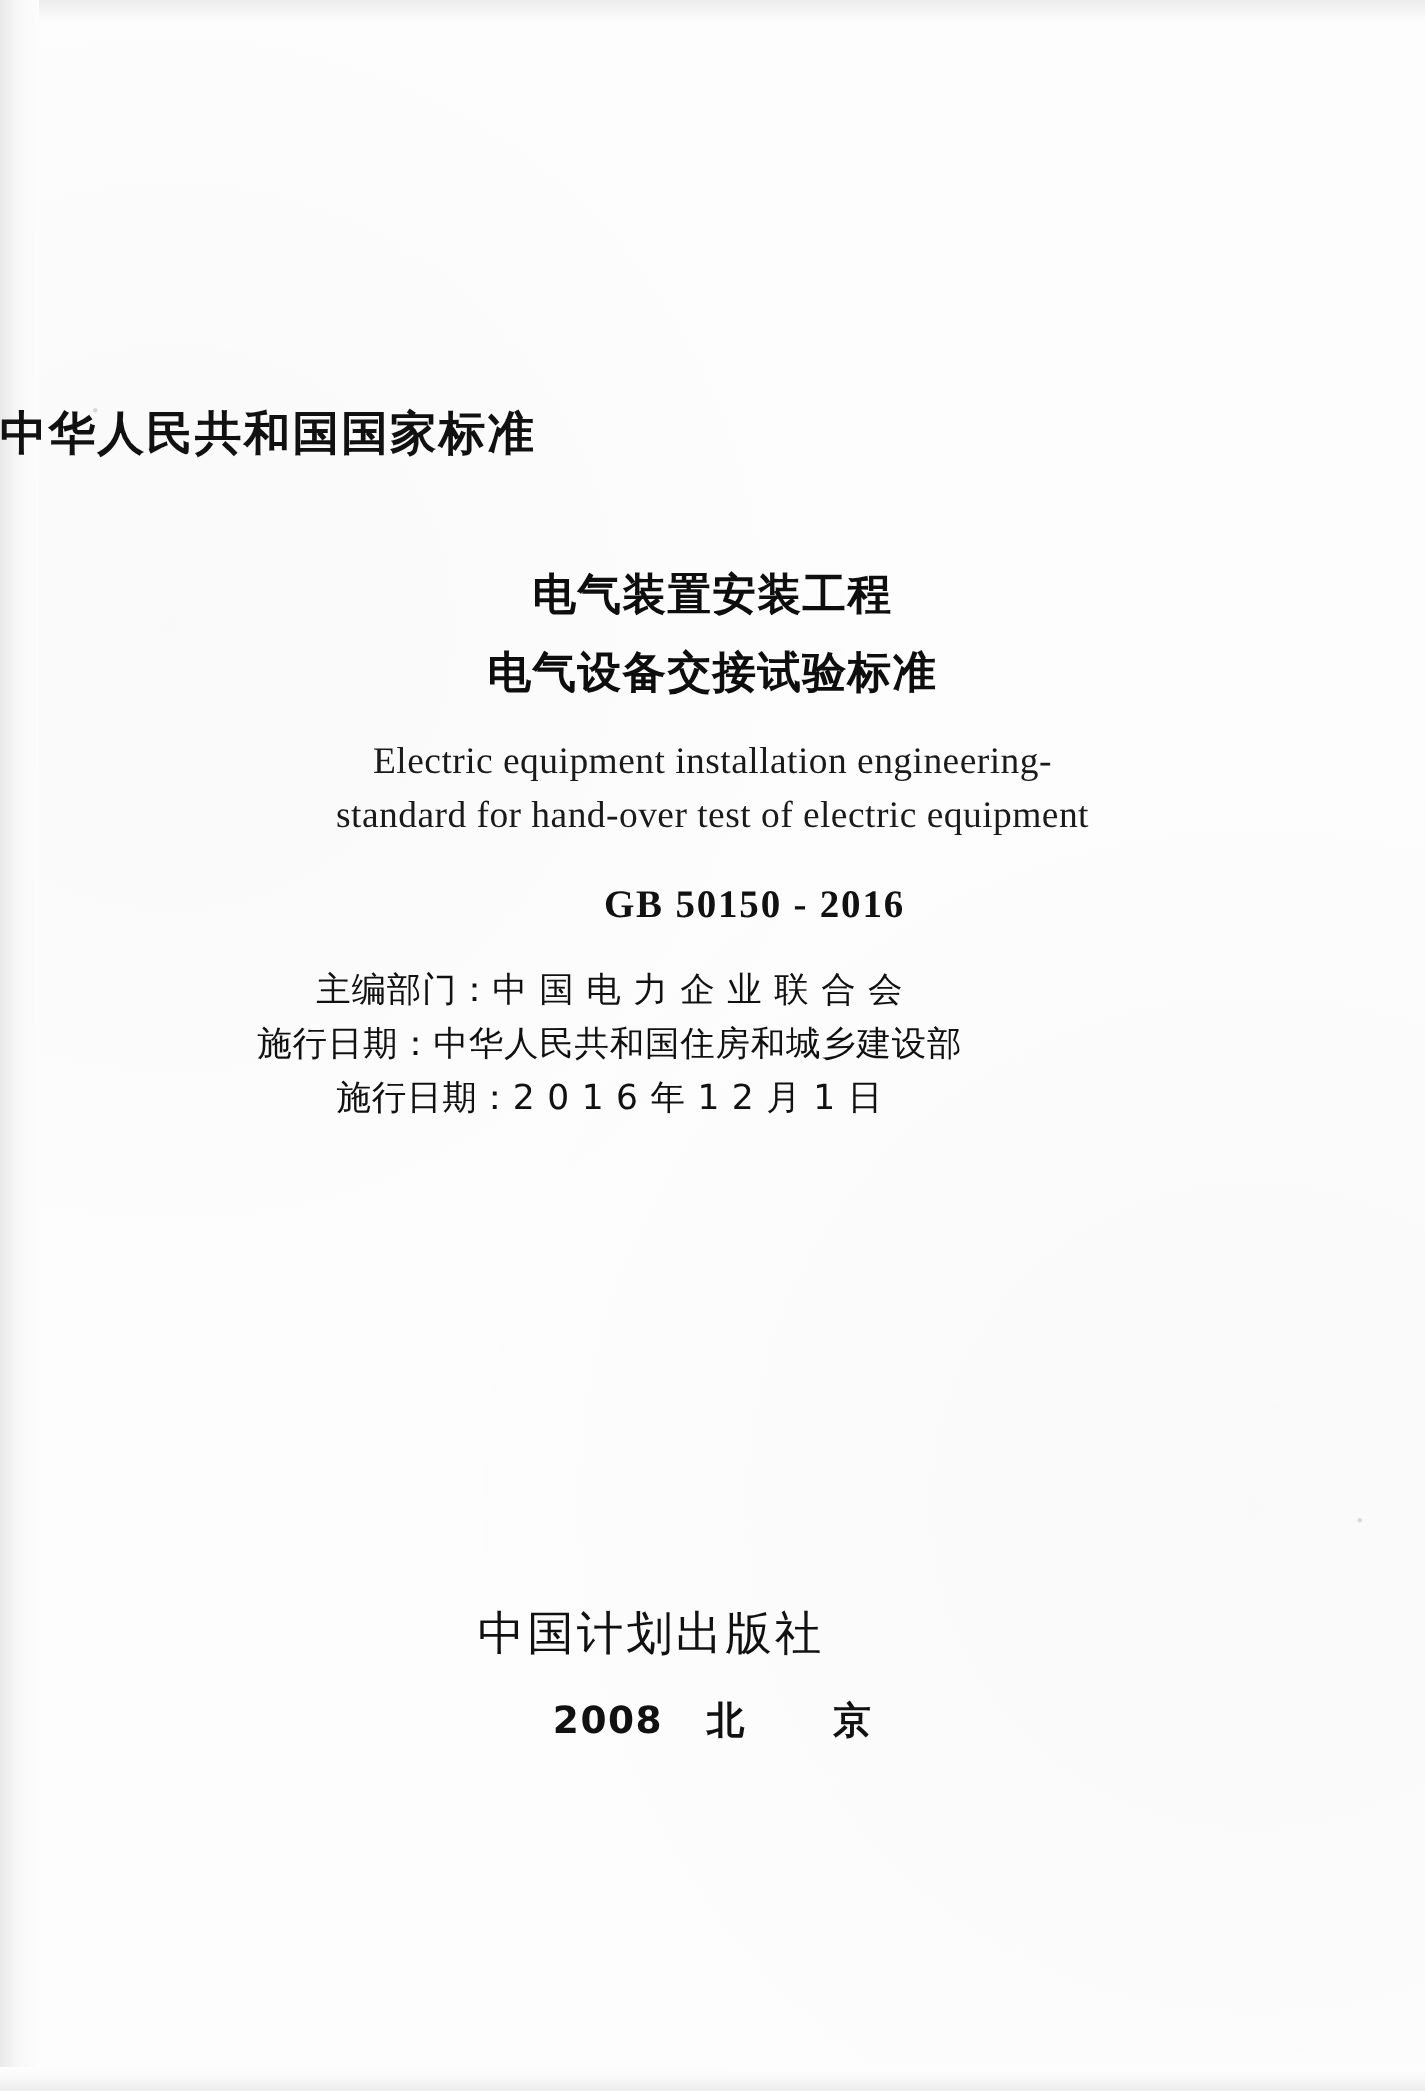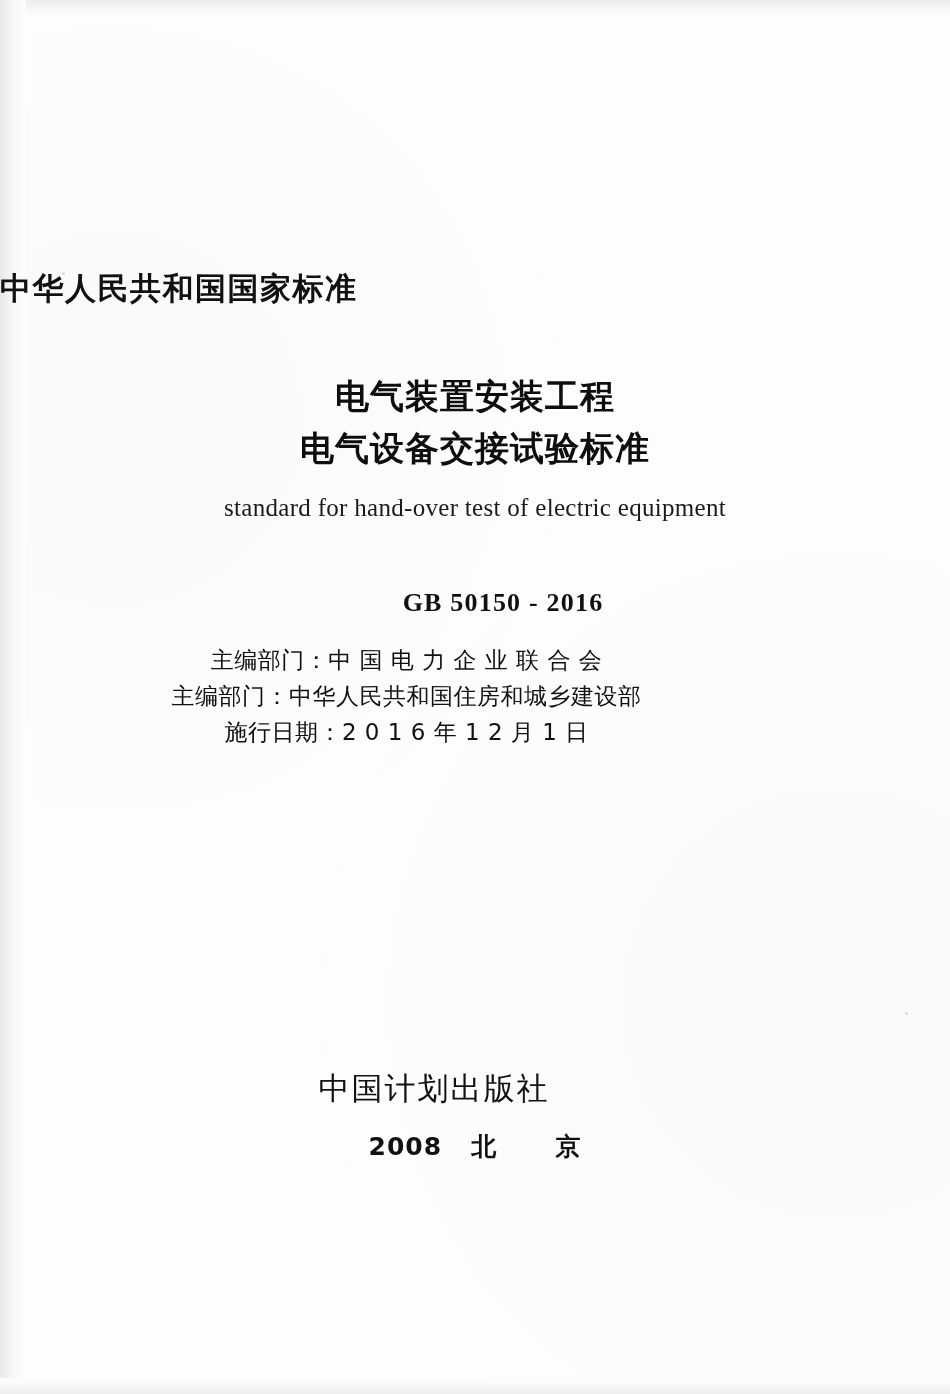--- a/index.html
+++ b/index.html
@@ -69,21 +69,21 @@
   .title-block {
     position: absolute;
     top: 370px;
     left: 0;
     width: 950px;
     text-align: center;
   }
   .title-line {
     font-family: "DejaVu Sans", "Liberation Sans", sans-serif;
     font-weight: bold;
-    font-size: 34px;
+    font-size: 29px;
     line-height: 52px;
     letter-spacing: 1px;
     color: #0e0e0e;
   }
 
   
   .en-block {
     position: absolute;
     top: 490px;
     left: 0;
@@ -177,28 +177,29 @@
   <div class="content">
 
     <div class="national-standard">中华人民共和国国家标准</div>
 
     <div class="title-block">
       <div class="title-line">电气装置安装工程</div>
       <div class="title-line">电气设备交接试验标准</div>
     </div>
 
     <div class="en-block">
+      <div class="en-line">Electric equipment installation engineering-</div>
       <div class="en-line">standard for hand-over test of electric equipment</div>
     </div>
 
     <div class="code">GB 50150 - 2016</div>
 
     <div class="meta-block">
       <div class="meta-line">主编部门：中 国 电 力 企 业 联 合 会</div>
-      <div class="meta-line">主编部门：中华人民共和国住房和城乡建设部</div>
+      <div class="meta-line">施行日期：中华人民共和国住房和城乡建设部</div>
       <div class="meta-line">施行日期：2 0 1 6 年 1 2 月 1 日</div>
     </div>
 
     <div class="publisher">中国计划出版社</div>
 
     <div class="imprint">2008   北      京</div>
 
   </div>
 </div>
 

